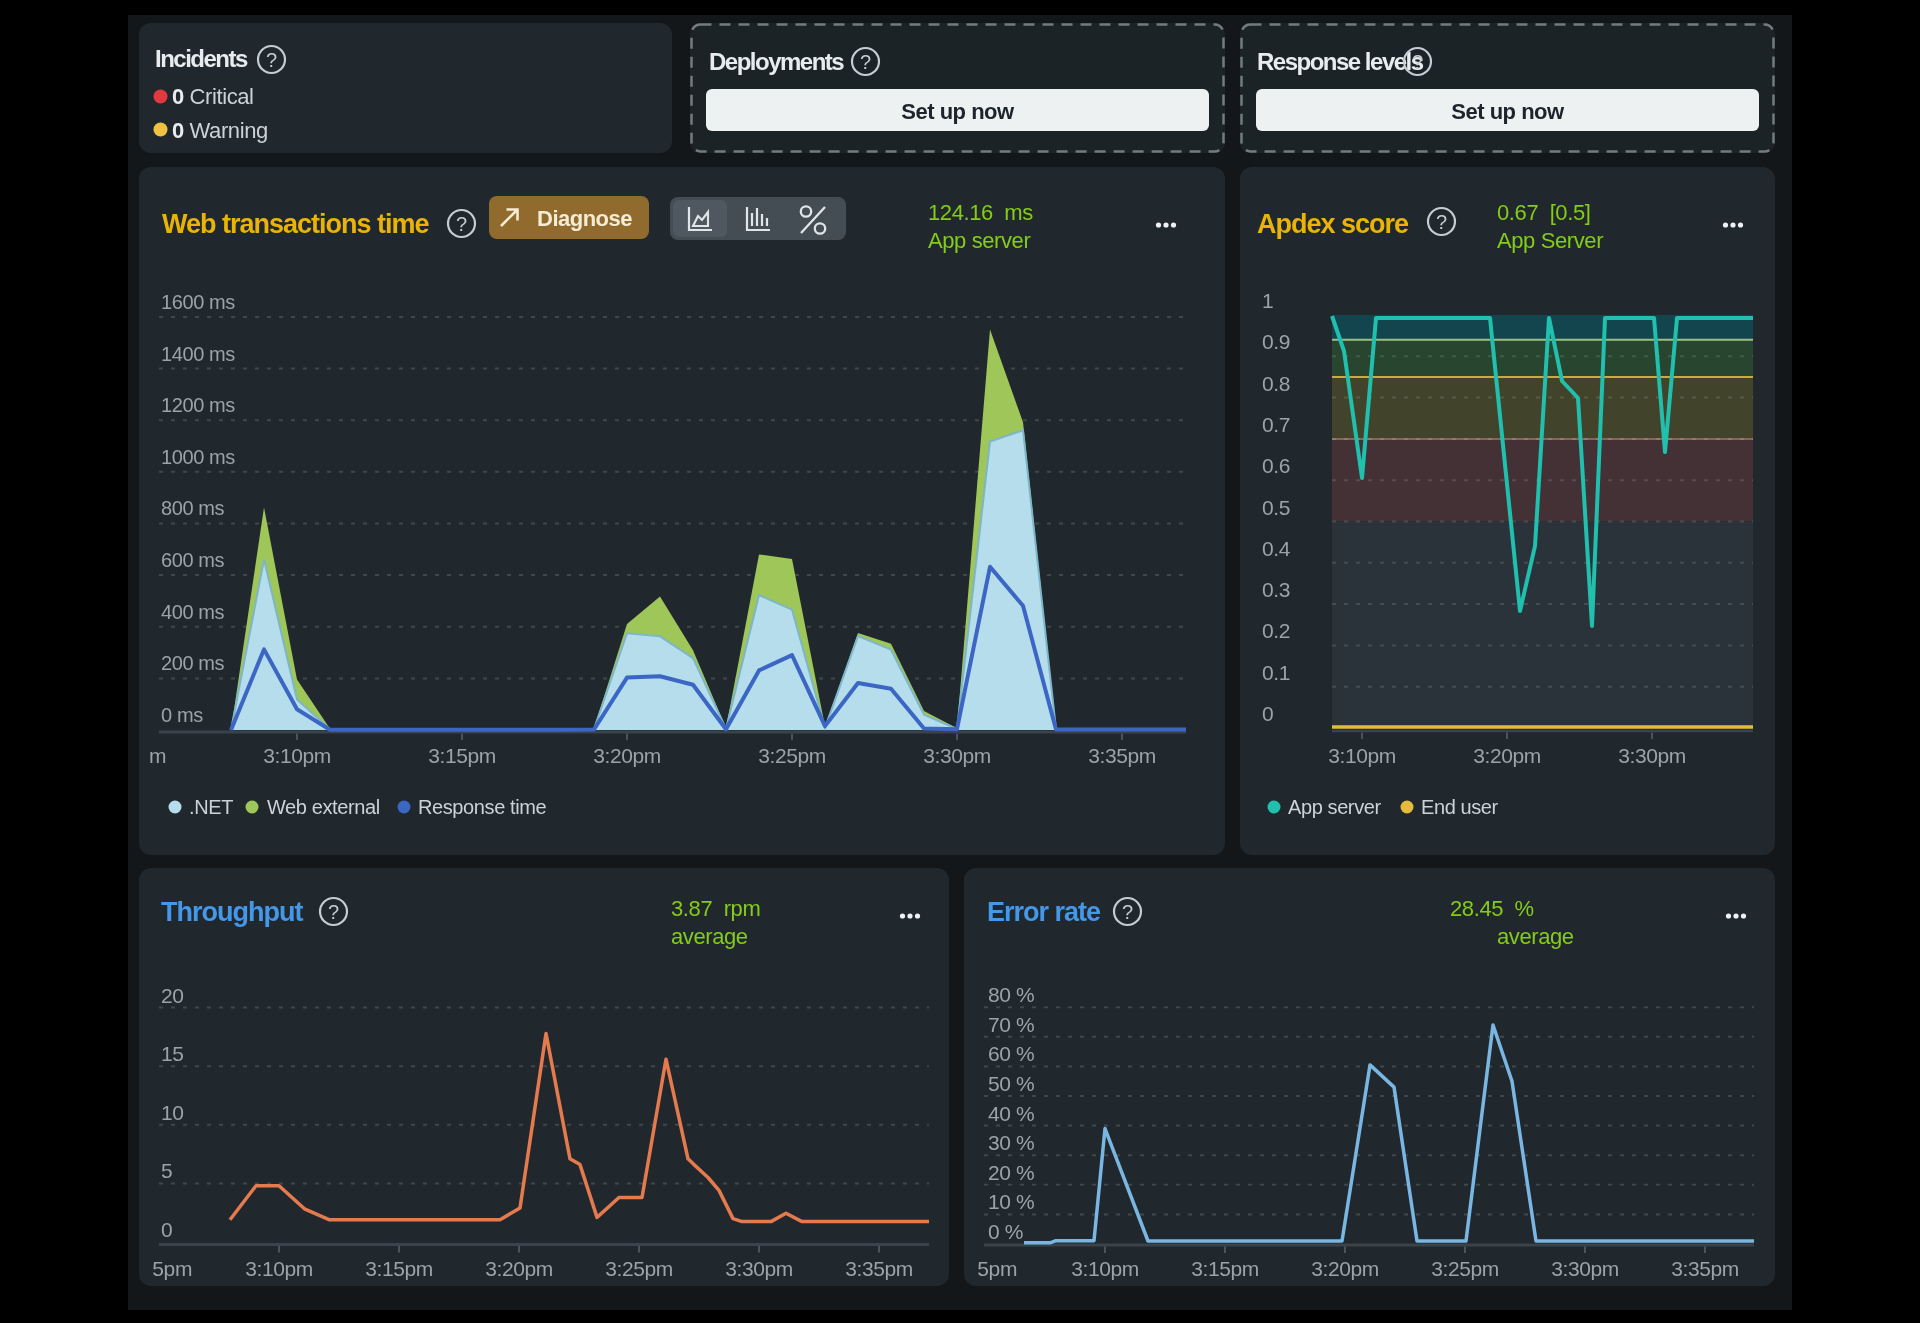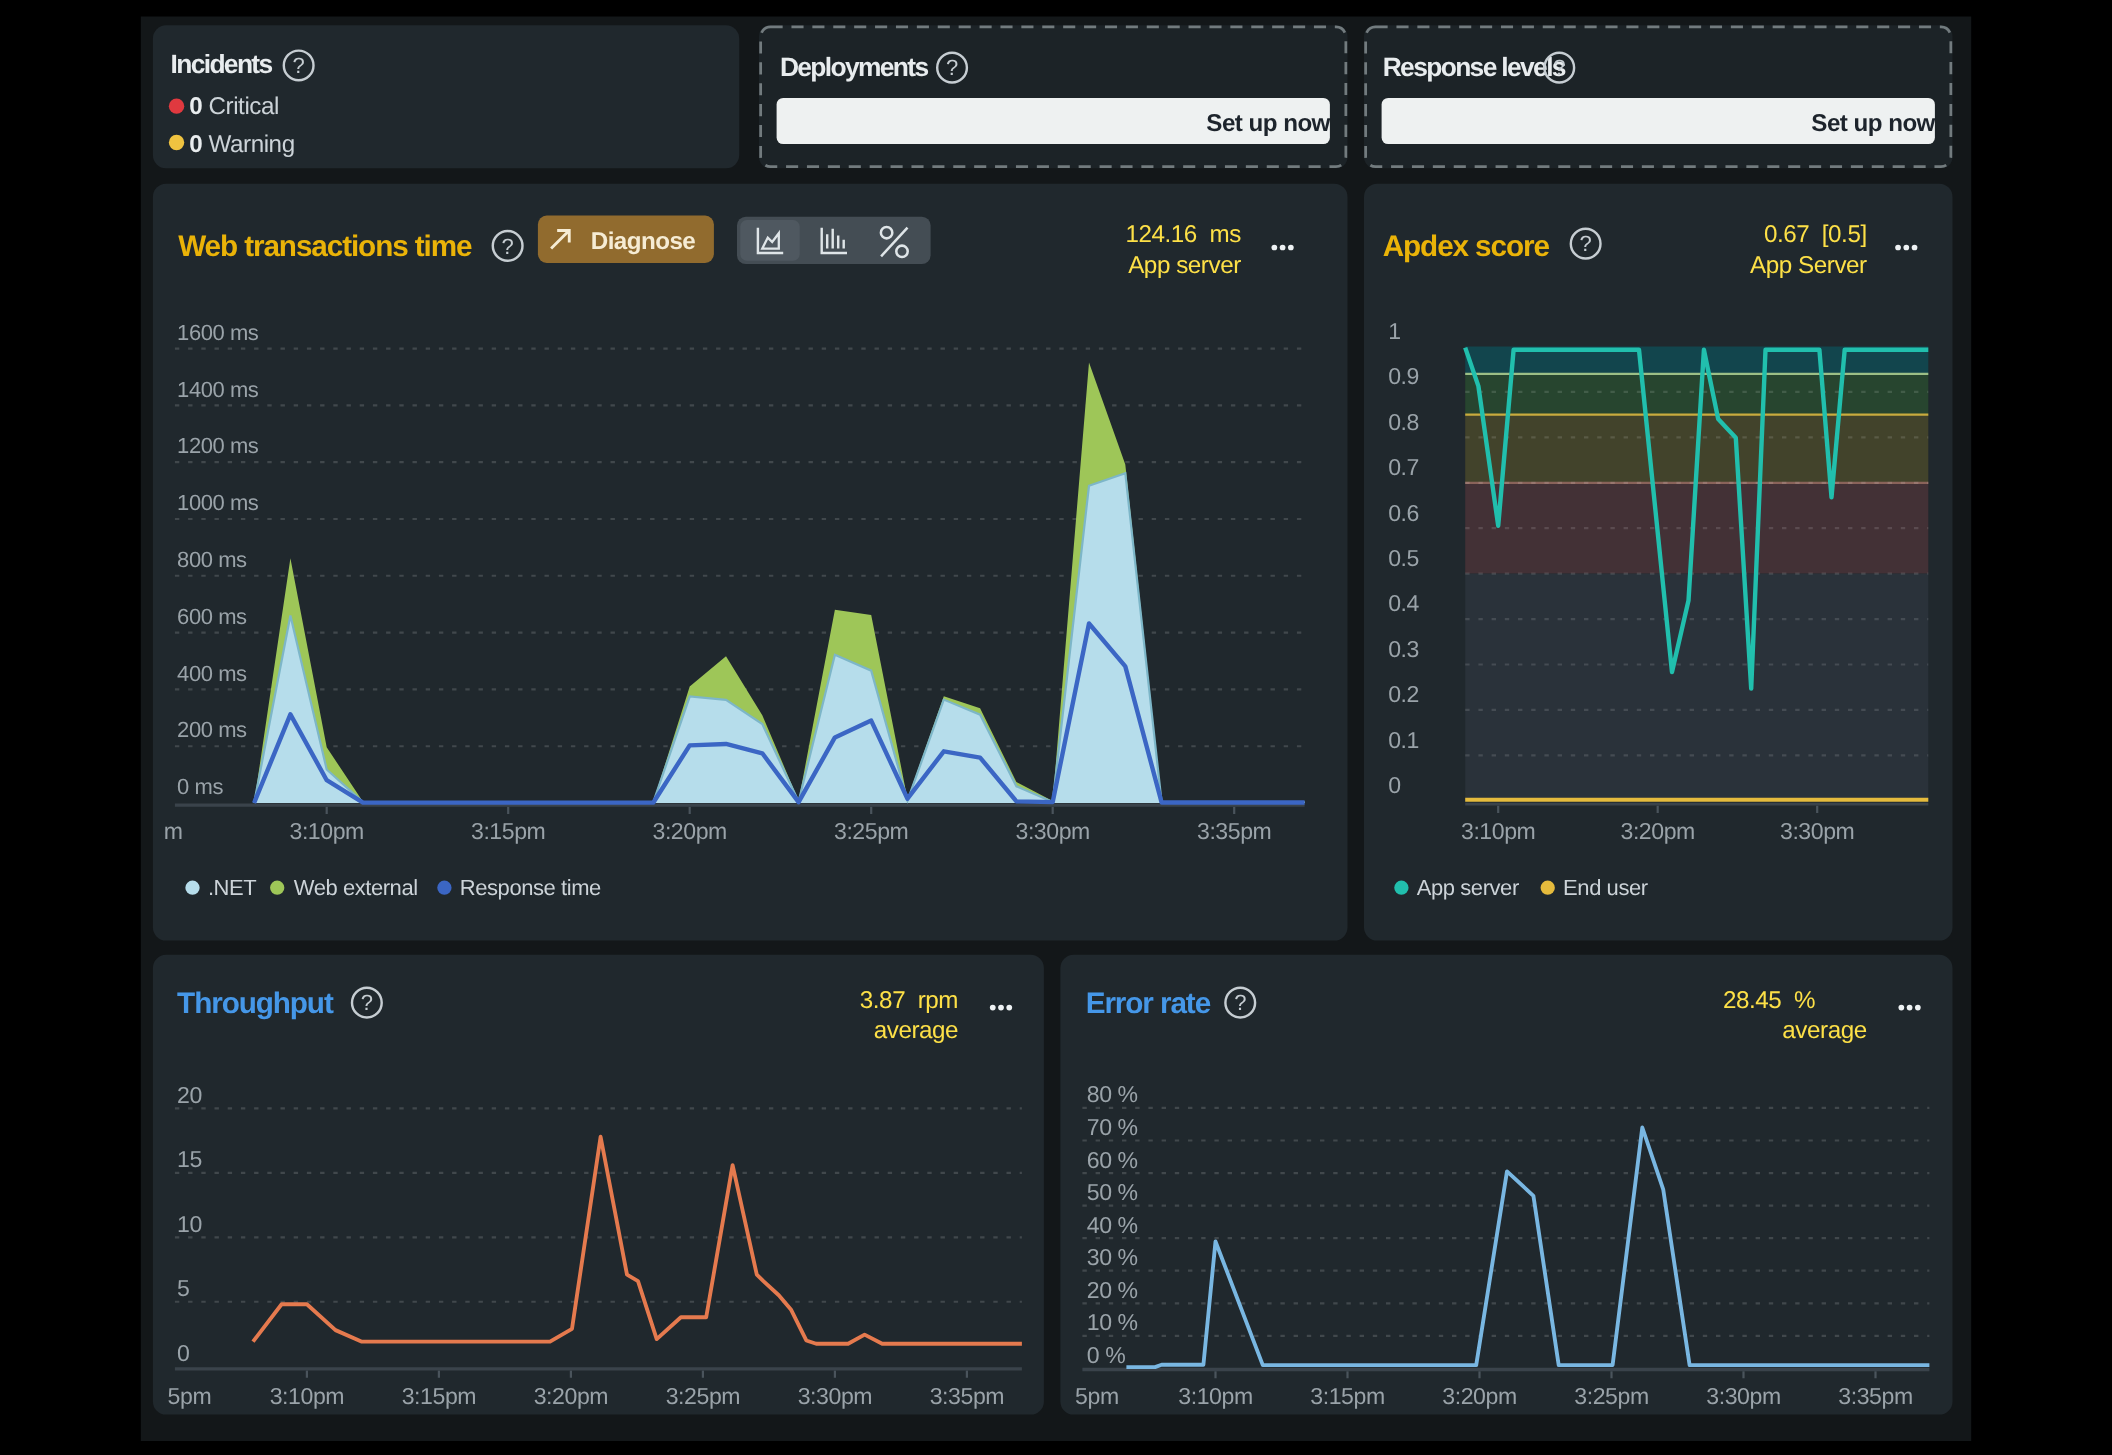--- a/index.html
+++ b/index.html
@@ -3,23 +3,23 @@
 
 html,body{margin:0;padding:0;background:#000000;width:1920px;height:1323px;overflow:hidden;}
 *{box-sizing:border-box;}
 body{font-family:"Liberation Sans", sans-serif;position:relative;}
 .abs{position:absolute;}
 .panel{position:absolute;background:#20282d;border-radius:12px;}
 .dpanel{position:absolute;background:#1c2327;border-radius:10px;}
 .t1{position:absolute;font-weight:bold;font-size:24px;letter-spacing:-1.5px;color:#e8ecee;white-space:nowrap;line-height:1;}
 .t2{position:absolute;font-weight:bold;font-size:27px;letter-spacing:-1px;color:#eab308;white-space:nowrap;line-height:1;}
 .bt{position:absolute;font-weight:bold;font-size:27px;letter-spacing:-1px;color:#4597e8;white-space:nowrap;line-height:1;text-align:right;}
-.rg{position:absolute;font-size:22px;letter-spacing:-0.4px;color:#fde047;white-space:nowrap;text-align:right;line-height:1;}
+.rg{position:absolute;font-size:22px;letter-spacing:-0.4px;color:#84cc16;white-space:nowrap;line-height:1;}
 .btn{position:absolute;background:#eef1f1;border-radius:6px;color:#1d242c;
- font-weight:bold;font-size:22px;letter-spacing:-0.5px;text-align:right;line-height:45px;height:42px;}
+ font-weight:bold;font-size:22px;letter-spacing:-0.5px;text-align:center;line-height:45px;height:42px;}
 svg{position:absolute;overflow:visible;}
 svg.chart{overflow:hidden;}
 text{font-family:"Liberation Sans", sans-serif;}
 
 </style></head><body>
 <div class="abs" style="left:128px;top:15px;width:1664px;height:1295px;background:#131719"></div>
 <div class="panel" style="left:139px;top:23px;width:533px;height:130px"></div>
 <div class="t1" style="left:155px;top:47px">Incidents</div>
 <svg style="position:absolute;left:256px;top:44px" width="31" height="31">
     <circle cx="15.5" cy="15.5" r="13.5" fill="none" stroke="#c6cdd2" stroke-width="2.2"></circle>

